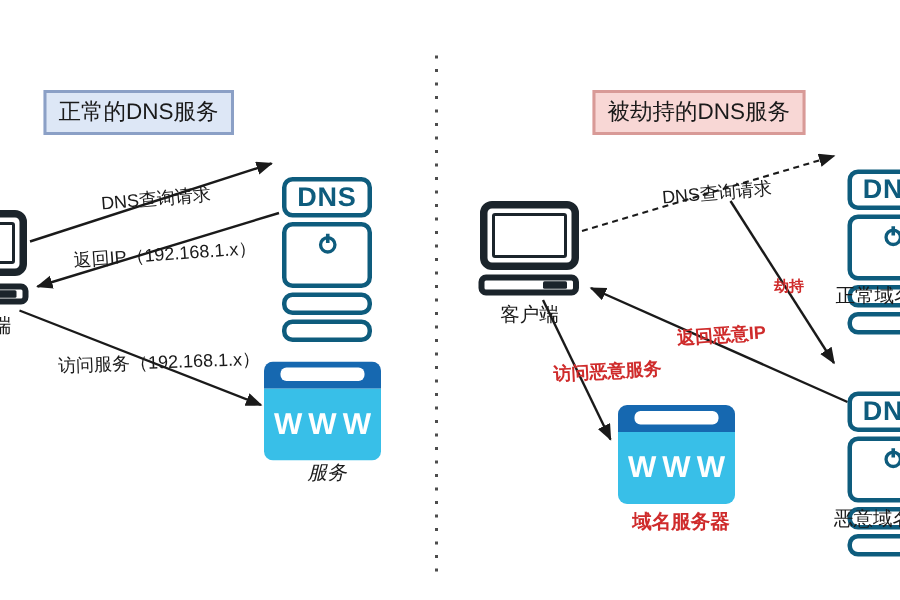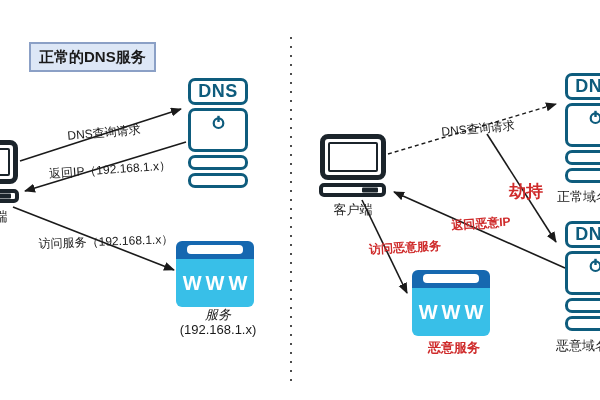--- a/index.html
+++ b/index.html
@@ -3,35 +3,35 @@
 <meta charset="utf-8">
 <style>
   html,body{margin:0;padding:0;background:#fff;}
   .canvas{
     position:relative;width:600px;height:400px;background:#ffffff;
     overflow:hidden;font-family:"Liberation Sans","DejaVu Sans",sans-serif;color:#1a1a1a;
   }
   svg.wires{position:absolute;left:0;top:0;pointer-events:none;}
 
   
-  .titlebox{position:absolute;font-weight:bold;font-size:15px;line-height:20px;
-    padding:3px 8px;border:2px solid;white-space:nowrap;}
+  .titlebox{position:absolute;font-weight:normal;font-size:15px;line-height:20px;
+    padding:3px 8px;border:2px solid;white-space:nowrap;margin-top:18px;}
   .titlebox.normal{left:29px;top:42px;background:#dde7f6;border-color:#8ba0c6;}
   .titlebox.hijacked{left:395px;top:42px;background:#f8d7d5;border-color:#d89a97;}
 
   
   .label{position:absolute;font-size:12px;white-space:nowrap;transform-origin:center;}
   .red{color:#cf2b2b;font-weight:bold;}
 
   
   .caption{position:absolute;font-size:13px;white-space:nowrap;}
   .cx{transform:translateX(-50%);}
 
   
-  .server{position:absolute;width:60px;}
+  .server{position:absolute;width:60px;margin-top:40px;}
   .srow{box-sizing:border-box;border:3px solid #0e5c7d;border-radius:7px;background:#fff;margin-bottom:3px;}
   .s-head{height:27px;display:flex;align-items:center;justify-content:center;
     font-size:18px;font-weight:bold;color:#0e5c7d;letter-spacing:.5px;}
   .s-body{height:44px;display:flex;justify-content:center;align-items:flex-start;padding-top:4px;}
   .s-slat{height:15px;}
 
   
   .client{position:absolute;}
   .monitor{position:absolute;box-sizing:border-box;border:5px solid #1b242b;border-radius:8px;background:#fff;padding:3px;}
   .screen{width:100%;height:100%;box-sizing:border-box;border:2px solid #1b242b;border-radius:2px;background:#fff;}
@@ -93,26 +93,26 @@
     <div class="srow s-slat"></div>
   </div>
 
   <div class="www" style="left:176px;top:241px;">
     <div class="www-top">
       <div class="www-slot"></div>
     </div>
     <div class="www-body">WWW</div>
   </div>
   <div class="caption cx" style="left:218px;top:306px;font-style:italic;">服务</div>
-  <div class="caption cx" style="left:218px;top:322px;">(192.168.1.x)</div>
 
   <div class="label" style="left:104px;top:133px;transform:translate(-50%,-50%) rotate(-5deg);">DNS查询请求</div>
   <div class="label" style="left:110px;top:170px;transform:translate(-50%,-50%) rotate(-4deg);">返回IP（192.168.1.x）</div>
   <div class="label" style="left:106px;top:242px;transform:translate(-50%,-50%) rotate(-2deg);">访问服务（192.168.1.x）</div>
 
+  <div class="titlebox hijacked">被劫持的DNS服务</div>
 
   <div class="client">
     <div class="monitor" style="left:320px;top:134px;width:66px;height:46px;">
       <div class="screen"></div>
     </div>
     <div class="base" style="left:319px;top:183px;width:67px;height:14px;">
       <div class="notch"></div>
     </div>
   </div>
   <div class="caption cx" style="left:353px;top:201px;">客户端</div>
@@ -142,20 +142,20 @@
     <div class="srow s-slat"></div>
   </div>
   <div class="caption" style="left:556px;top:337px;">恶意域名服务器</div>
 
   <div class="www" style="left:412px;top:270px;">
     <div class="www-top">
       <div class="www-slot"></div>
     </div>
     <div class="www-body">WWW</div>
   </div>
-  <div class="caption cx red" style="left:454px;top:339px;">恶意服务</div>
+  <div class="caption cx red" style="left:454px;top:339px;">域名服务器</div>
 
   <div class="label" style="left:478px;top:129px;transform:translate(-50%,-50%) rotate(-5deg);">DNS查询请求</div>
-  <div class="label red" style="left:526px;top:191px;transform:translate(-50%,-50%);font-size:17px;text-align:center;">劫持</div>
+  <div class="label red" style="left:526px;top:191px;transform:translate(-50%,-50%);font-size:10px;text-align:center;">劫持</div>
   <div class="label red" style="left:481px;top:224px;transform:translate(-50%,-50%) rotate(-4deg);">返回恶意IP</div>
   <div class="label red" style="left:405px;top:248px;transform:translate(-50%,-50%) rotate(-3deg);">访问恶意服务</div>
 
 </div>
 
 </body></html>

